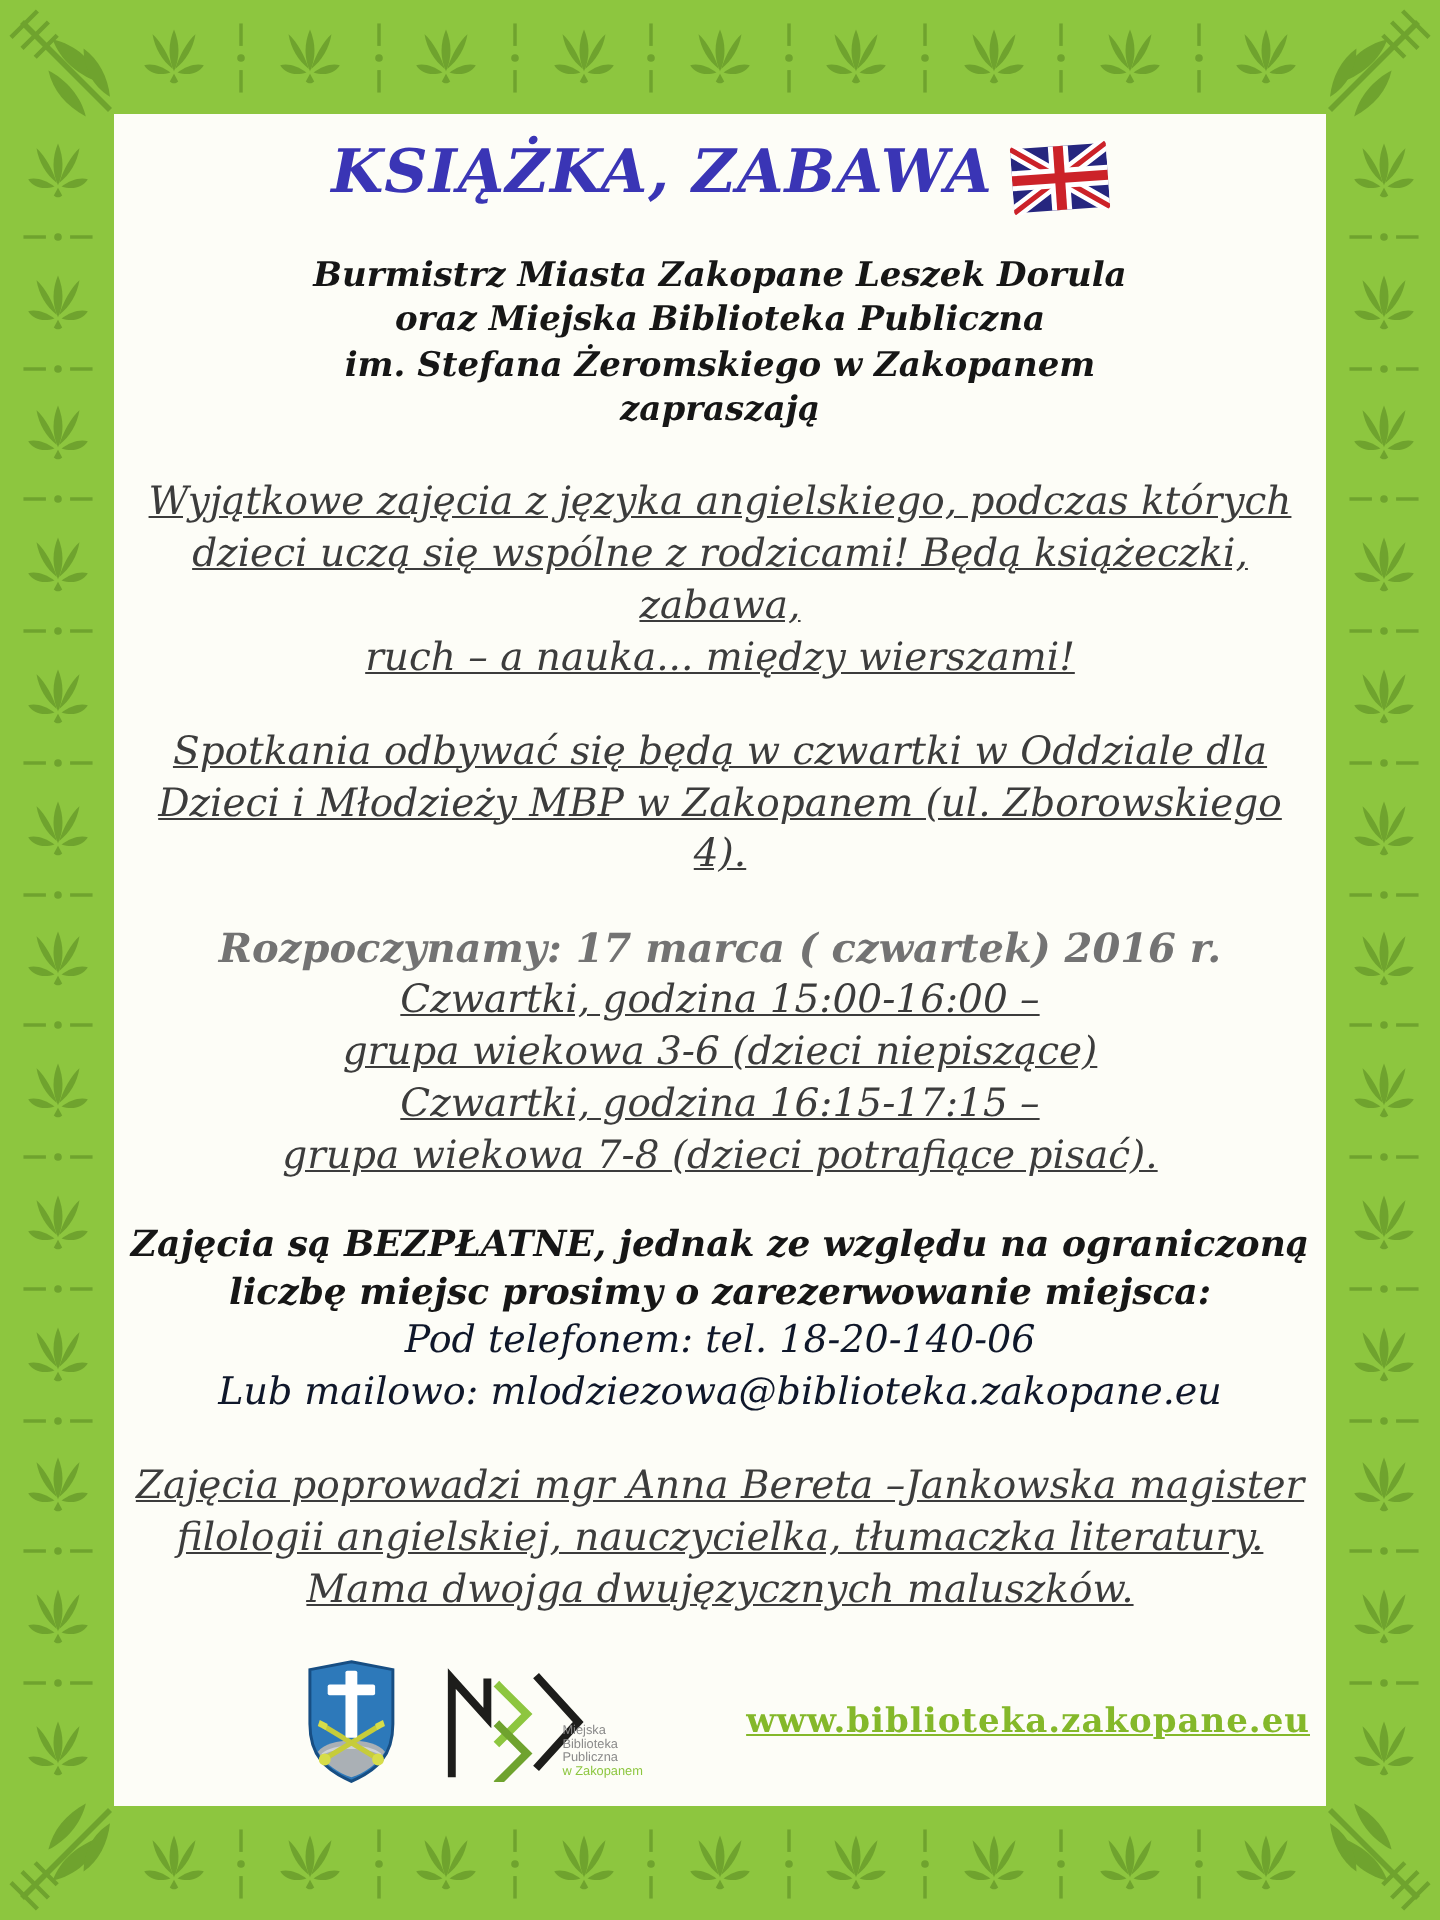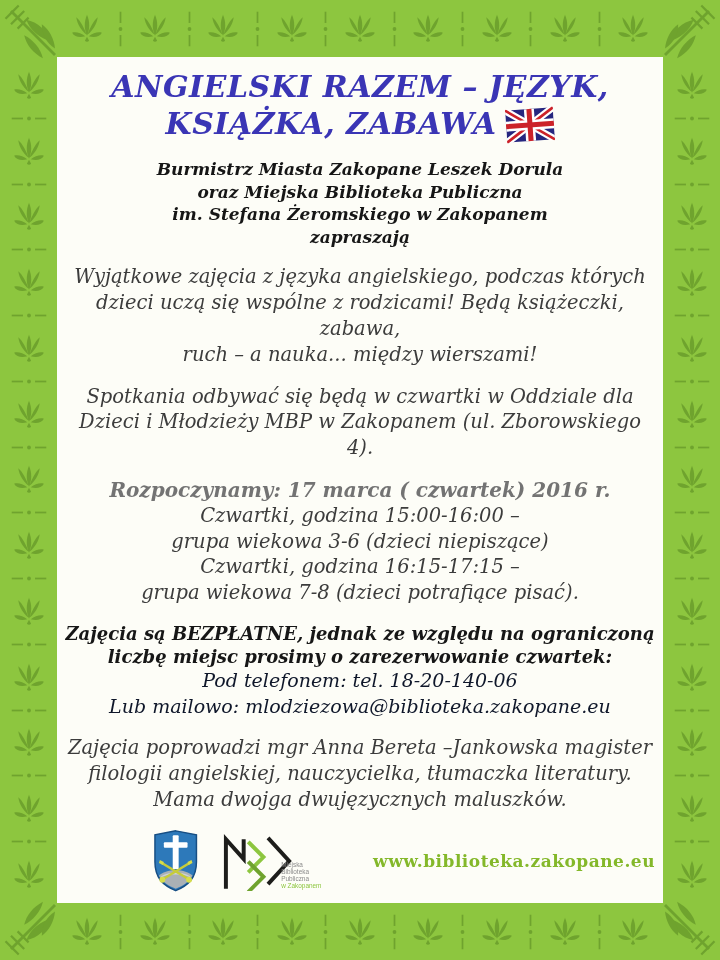--- a/index.html
+++ b/index.html
@@ -26,34 +26,34 @@
   .sheet{position:absolute;inset:57px;background:#fdfdf7;display:flex;flex-direction:column;
          align-items:center;justify-content:space-between;text-align:center;
          padding:12px 8px 10px;box-sizing:border-box;color:#222;}
   .pre{white-space:pre-line;}
 
   .title{color:#3a35b5;font-weight:bold;font-style:italic;font-size:30px;line-height:1.22;letter-spacing:.5px;}
   .title-line2{display:flex;align-items:flex-end;justify-content:center;gap:10px;}
   .flag{width:48px;height:34px;transform:rotate(-4deg);}
 
   .b-ital{font-weight:bold;font-style:italic;color:#161616;}
-  .ital{font-style:italic;color:#3c3c3c;}
+  .ital{font-style:italic;color:#3c3c3c;text-decoration:underline;}
   .organizers{font-size:17px;line-height:1.33;}
   .invitation{font-size:19px;line-height:1.33;}
   .description{font-size:19.5px;line-height:1.33;}
   .venue{font-size:19.5px;line-height:1.33;}
   .start-date{font-size:20px;line-height:1.3;color:#737373;font-weight:bold;font-style:italic;}
   .schedule{font-size:19.5px;line-height:1.32;}
   .reservation{font-size:18px;line-height:1.3;}
   .contact{font-size:19px;line-height:1.35;font-style:italic;color:#0f172a;}
   .teacher{font-size:19.5px;line-height:1.33;}
 
   .footer{width:100%;display:flex;align-items:center;justify-content:flex-start;
           padding-left:86px;box-sizing:border-box;gap:18px;}
-  .website{color:#84b82a;font-weight:bold;font-style:normal;font-size:17px;letter-spacing:.5px;margin-left:30px;}
+  .website{color:#84b82a;font-weight:bold;font-style:normal;font-size:17px;letter-spacing:.5px;margin-left:30px;text-decoration:underline;}
   .defs-hidden{position:absolute;width:0;height:0;overflow:hidden;}
 </style>
 </head>
 <body>
 
 <svg class="defs-hidden" aria-hidden="true">
   <defs>
     <g id="leaf-motif" fill="#6fa32e">
       <path d="M30 3 C25 15 25 27 30 38 C35 27 35 15 30 3 Z"></path>
       <path d="M12 7 C14 19 20 29 29 36 C26 26 19 13 12 7 Z"></path>
@@ -368,21 +368,20 @@
   </div>
   <div class="corner corner-br">
     <svg viewBox="0 0 60 60">
         <use href="#corner-branch"></use>
       </svg>
   </div>
 
   <div class="sheet">
 
     <div class="title">
-      <div>ANGIELSKI RAZEM – JĘZYK,</div>
       <div class="title-line2">
         <span>KSIĄŻKA, ZABAWA</span>
         <svg class="flag" viewBox="0 0 48 32">
           <rect x="0" y="0" width="48" height="32" fill="#26267f"></rect>
           <path d="M0 0 L48 32 M48 0 L0 32" stroke="#ffffff" stroke-width="7"></path>
           <path d="M0 0 L48 32 M48 0 L0 32" stroke="#cc2229" stroke-width="2.6"></path>
           <rect x="19" y="0" width="10" height="32" fill="#ffffff"></rect>
           <rect x="0" y="11" width="48" height="10" fill="#ffffff"></rect>
           <rect x="21.5" y="0" width="5" height="32" fill="#cc2229"></rect>
           <rect x="0" y="13.5" width="48" height="5" fill="#cc2229"></rect>
@@ -406,21 +405,21 @@
     <div>
       <div class="start-date">Rozpoczynamy:  17 marca ( czwartek) 2016 r.</div>
       <div class="schedule ital pre">Czwartki, godzina 15:00-16:00 –
 grupa wiekowa 3-6 (dzieci niepiszące)
 Czwartki, godzina 16:15-17:15 –
 grupa wiekowa 7-8 (dzieci potrafiące pisać).</div>
     </div>
 
     <div>
       <div class="reservation b-ital pre">Zajęcia są BEZPŁATNE, jednak ze względu na ograniczoną
-liczbę miejsc prosimy o zarezerwowanie czwartek:</div>
+liczbę miejsc prosimy o zarezerwowanie miejsca:</div>
       <div class="contact">Pod telefonem: tel. 18-20-140-06</div>
       <div class="contact">Lub mailowo: mlodziezowa@biblioteka.zakopane.eu</div>
     </div>
 
     <div class="teacher ital pre">Zajęcia poprowadzi mgr Anna Bereta –Jankowska magister
 filologii angielskiej, nauczycielka, tłumaczka literatury.
 Mama dwojga dwujęzycznych maluszków.</div>
 
     <div class="footer">
       <svg width="50" height="64" viewBox="0 0 50 64">

